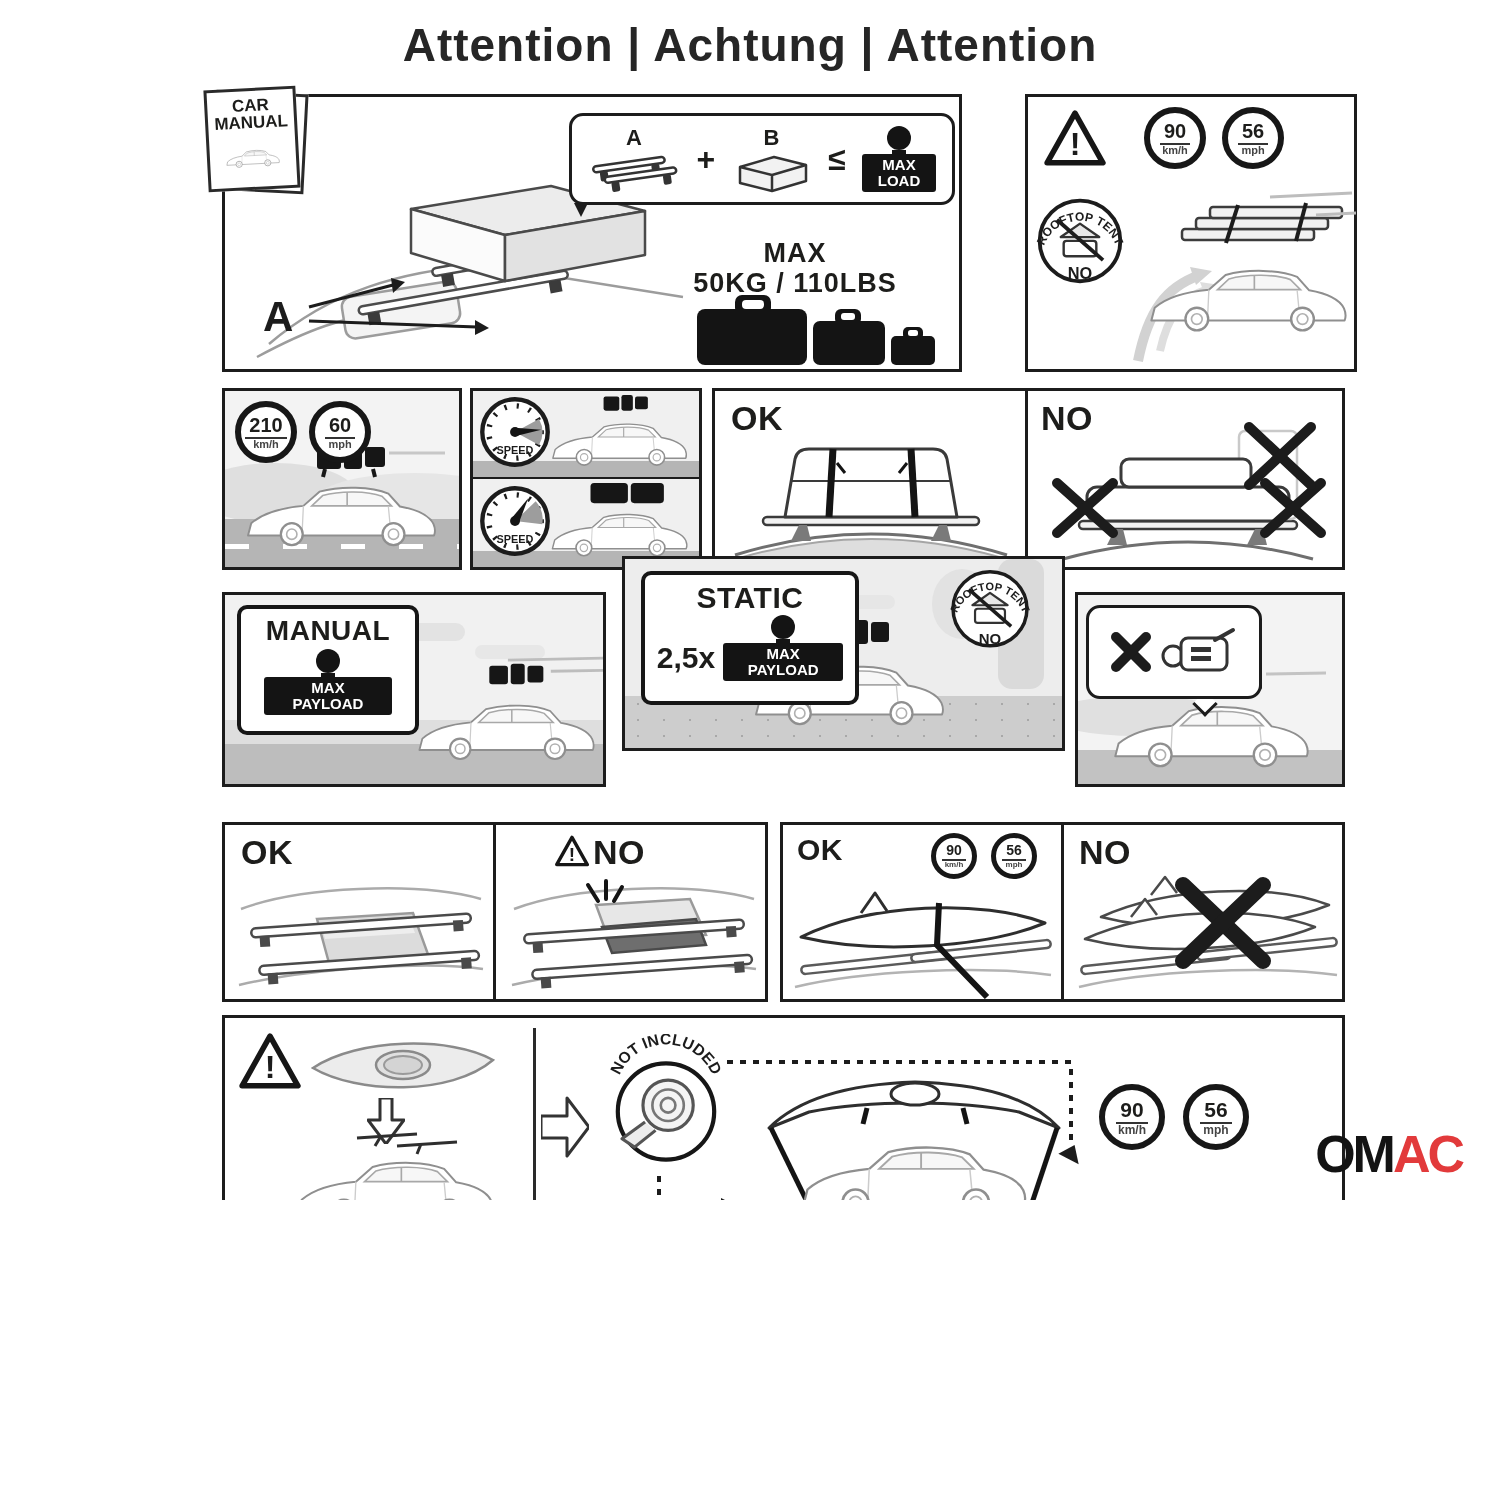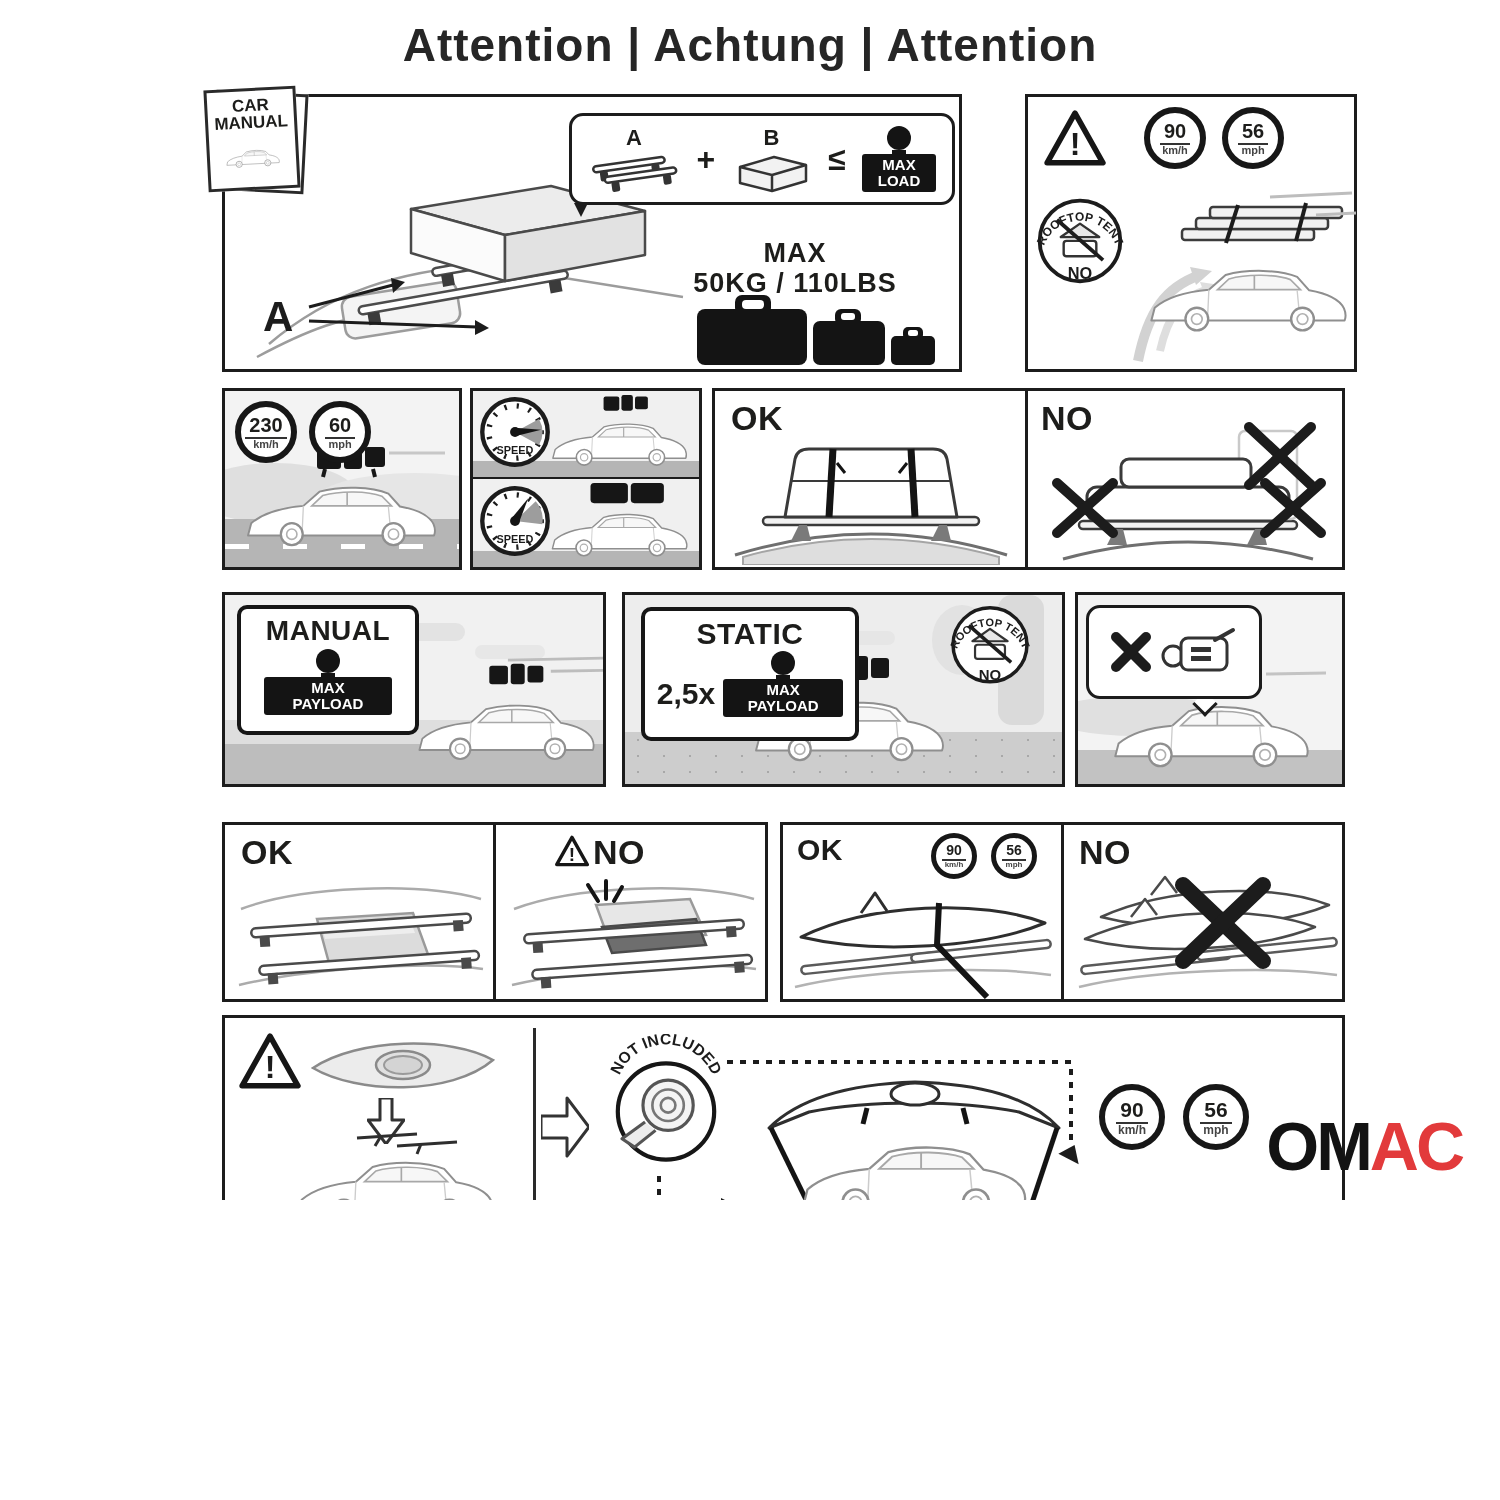--- a/index.html
+++ b/index.html
@@ -30,21 +30,21 @@
   .scene { position: absolute; inset: 0; overflow: hidden; }
   .dash { position: absolute; height: 5px;
           background: repeating-linear-gradient(90deg, #fff 0 24px, transparent 24px 58px); }
   .biglabel { position: absolute; font-weight: 800; font-size: 34px; letter-spacing: 0.5px; z-index: 6; }
 
   svg text { font-family: "Liberation Sans", sans-serif; fill: #1c1c1c; }
 
   .signbox { position: absolute; border: 4px solid #161616; border-radius: 10px; background: #fff;
              display: flex; flex-direction: column; align-items: center; z-index: 6; }
 
-  .logo { position: absolute; right: 38px; bottom: 20px; font-weight: 800; font-size: 68px;
+  .logo { position: absolute; right: 38px; bottom: 20px; font-weight: 800; font-size: 52px;
           letter-spacing: -3px; line-height: 1; }
   .logo .lb { color: #131313; } .logo .lr { color: #e23a3b; }
 </style>
 </head>
 <body>
 
 <div id="page">
 
   <svg width="0" height="0" style="position:absolute" aria-hidden="true">
     <defs>
@@ -203,21 +203,21 @@
 
   <div class="panel" style="left:222px;top:388px;width:240px;height:182px">
     <div class="scene">
       <div class="abs" style="inset:0;background:#f3f3f3"></div>
       <div class="abs" style="left:-30px;top:72px;width:160px;height:60px;background:#dfdfdf;border-radius:50%"></div>
       <div class="abs" style="left:90px;top:82px;width:200px;height:56px;background:#e6e6e6;border-radius:50%"></div>
       <div class="abs" style="left:0;bottom:0;width:100%;height:48px;background:#b5b5b5"></div>
       <div class="dash" style="left:0;bottom:18px;width:100%"></div>
     </div>
     <div class="spd spd-lg" style="left:10px;top:10px">
-      <div class="v">230</div>
+      <div class="v">210</div>
       <div class="u">km/h</div>
     </div>
     <div class="spd spd-lg" style="left:84px;top:10px">
       <div class="v">60</div>
       <div class="u">mph</div>
     </div>
     <svg class="abs" style="left:14px;bottom:4px" width="206" height="118" viewBox="0 0 206 118">
       <g>
         <rect x="78" y="2" width="24" height="22" rx="3" fill="#161616"></rect>
         <rect x="105" y="0" width="18" height="24" rx="3" fill="#161616"></rect>
@@ -327,21 +327,21 @@
     <svg class="abs" style="left:186px;bottom:8px" width="192" height="120" viewBox="0 0 206 124">
       <rect x="84" y="8" width="20" height="20" rx="3" fill="#161616"></rect>
       <rect x="107" y="6" width="15" height="22" rx="3" fill="#161616"></rect>
       <rect x="125" y="8" width="17" height="18" rx="3" fill="#161616"></rect>
       <line x1="104" y1="2" x2="206" y2="0" stroke="#bdbdbd" stroke-width="3"></line>
       <line x1="150" y1="14" x2="206" y2="13" stroke="#bdbdbd" stroke-width="3"></line>
       <use href="#car-side" x="0" y="26" width="206" height="96"></use>
     </svg>
   </div>
 
-  <div class="panel" style="left:622px;top:592px;width:443px;height:195px;background:#ededed">
+  <div class="panel" style="left:622px;top:556px;width:443px;height:195px;background:#ededed">
     <div class="scene">
       <div class="abs" style="right:18px;top:0px;width:46px;height:130px;background:#dadada;border-radius:14px"></div>
       <div class="abs" style="right:70px;top:10px;width:60px;height:70px;background:#e2e2e2;border-radius:50%"></div>
       <div class="abs" style="left:200px;top:36px;width:70px;height:14px;background:#e6e6e6;border-radius:8px"></div>
       <div class="abs" style="left:0;bottom:0;width:100%;height:52px;background:#cdcdcd;background-image:radial-gradient(#a8a8a8 1.5px, transparent 1.7px);background-size:26px 16px"></div>
     </div>
     <div class="signbox" style="left:16px;top:12px;width:218px;height:134px;padding-top:6px">
       <div style="font-weight:800;font-size:30px;letter-spacing:0.5px">STATIC</div>
       <div style="display:flex;align-items:flex-end;gap:8px;margin-top:0px">
         <div style="font-weight:700;font-size:30px;padding-bottom:6px">2,5x</div>

